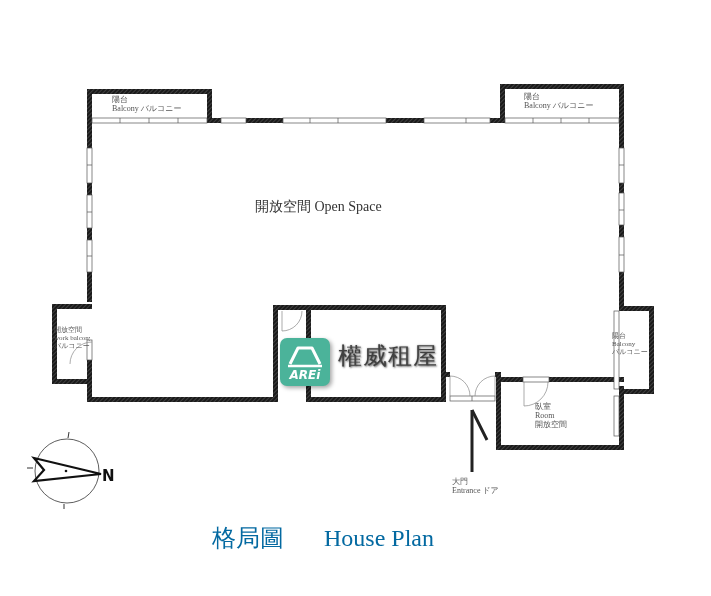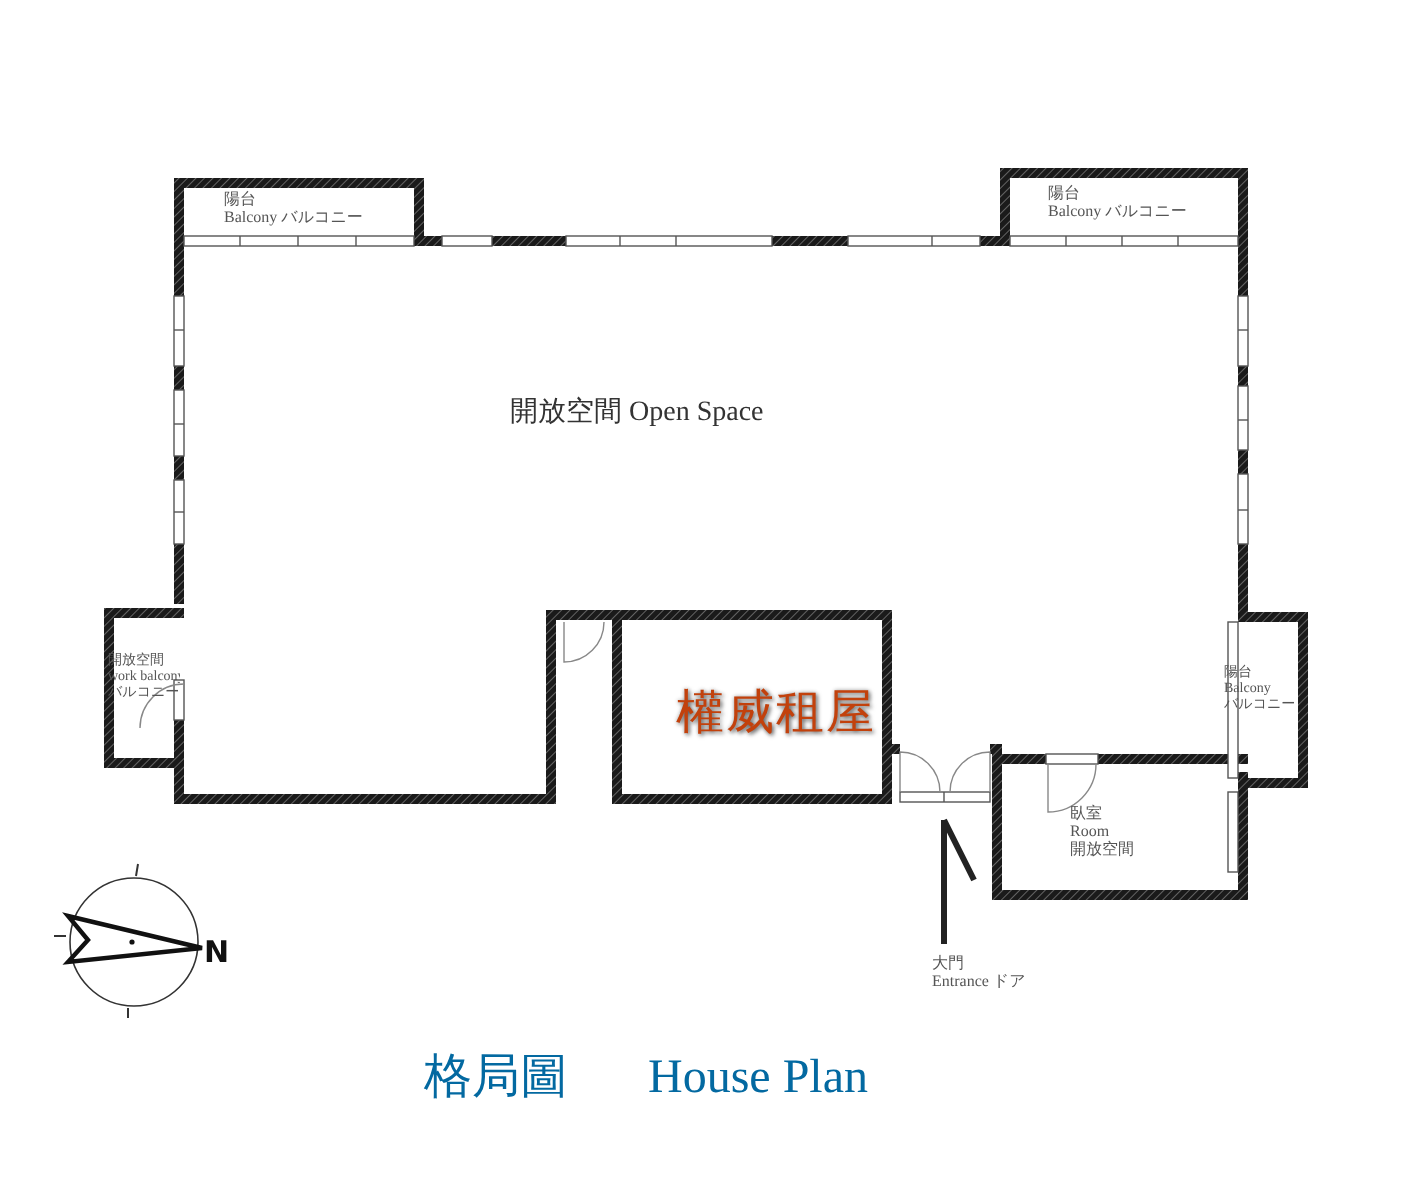--- a/index.html
+++ b/index.html
@@ -15,21 +15,21 @@
              font-family: "Liberation Serif", "DejaVu Serif", serif; white-space: nowrap; }
     .title span { display: inline-block; }
     .title .en { margin-left: 34px; }
     .logo { position: absolute; left: 280px; top: 338px; width: 160px; height: 48px; }
     .logo-badge { position: absolute; left: 0; top: 0; width: 50px; height: 48px;
                   background: #4bb39a; border-radius: 7px; box-shadow: 2px 2px 4px rgba(0,0,0,0.35); }
     .logo-badge svg { position: absolute; left: 6px; top: 4px; }
     .logo-badge .arei { position: absolute; left: 0; width: 50px; top: 30px; text-align: center;
                         color: #fff; font-weight: bold; font-style: italic; font-size: 12px;
                         font-family: "DejaVu Sans", "Liberation Sans", sans-serif; }
-    .logo-cn { position: absolute; left: 58px; top: 2px; font-size: 24px; color: #c2410c;
+    .logo-cn { position: absolute; left: 58px; top: 2px; font-size: 24px; color: #404040;
                letter-spacing: 1px; text-shadow: 1px 1px 2px rgba(0,0,0,0.55), 0 0 2px rgba(0,0,0,0.3);
                font-family: "DejaVu Sans", "Liberation Sans", sans-serif; }
     .logo-en { position: absolute; left: 58px; top: 33px; font-size: 11px; color: #fff; font-weight: bold;
                text-shadow: 1px 1px 2px rgba(0,0,0,0.6), 0 0 2px rgba(0,0,0,0.35);
                font-family: "DejaVu Sans", "Liberation Sans", sans-serif; }
   </style>
 </head>
 <body>
 
 <svg id="plan" width="711" height="596" viewBox="0 0 711 596" xmlns="http://www.w3.org/2000/svg">
@@ -177,25 +177,32 @@
   <div>Balcony</div>
   <div>バルコニー</div>
 </div>
 
 <div class="lbl small" style="left:535px; top:402px; width:60px;">
   <div>臥室</div>
   <div>Room</div>
   <div>開放空間</div>
 </div>
 
-<div class="lbl small" style="left:466px; top:477px; width:70px;">
+<div class="lbl small" style="left:452px; top:477px; width:70px;">
   <div>大門</div>
   <div>Entrance ドア</div>
 </div>
 
 <div class="logo">
+  <div class="logo-badge">
+    <svg width="38" height="26" viewBox="0 0 38 26">
+      <path d="M 4 22 L 12 6 L 26 6 L 34 22" fill="none" stroke="#fff" stroke-width="3" stroke-linejoin="round"></path>
+      <line x1="2" y1="24" x2="36" y2="24" stroke="#fff" stroke-width="2.5"></line>
+    </svg>
+    <div class="arei">AREi</div>
+  </div>
   <div class="logo-cn">權威租屋</div>
 </div>
 
 <div class="title">
   <span>格局圖</span>
   <span class="en">House Plan</span>
 </div>
 
 </body></html>

